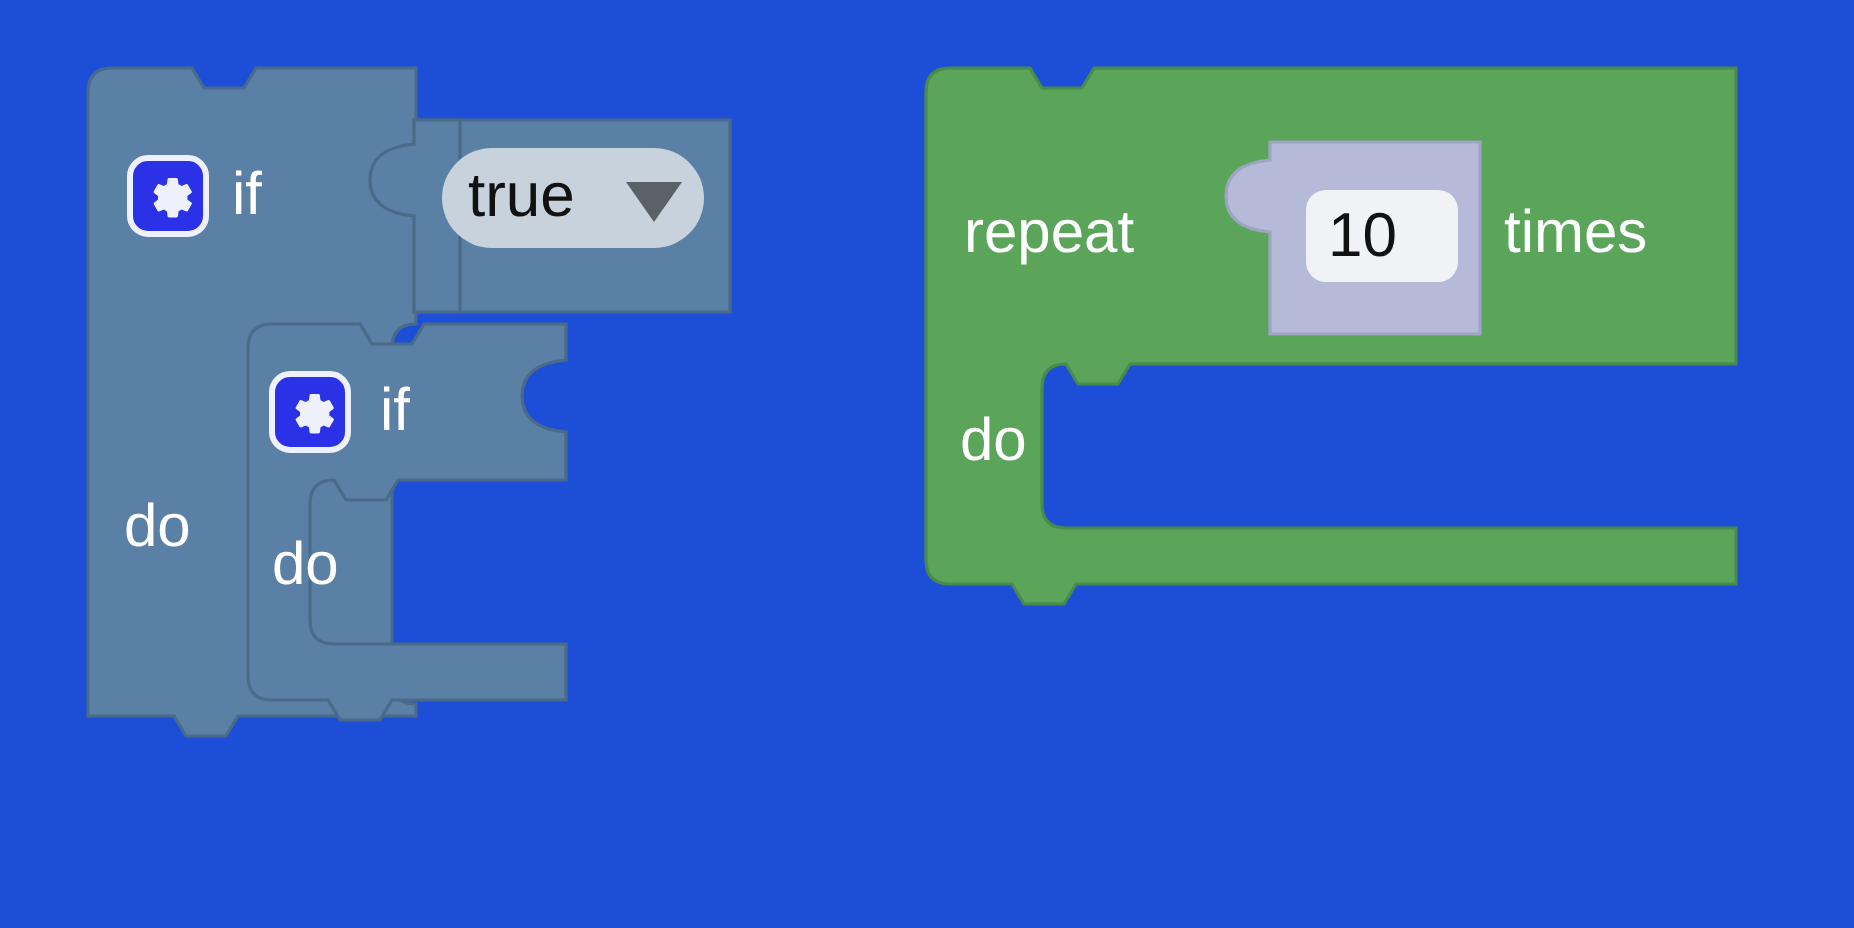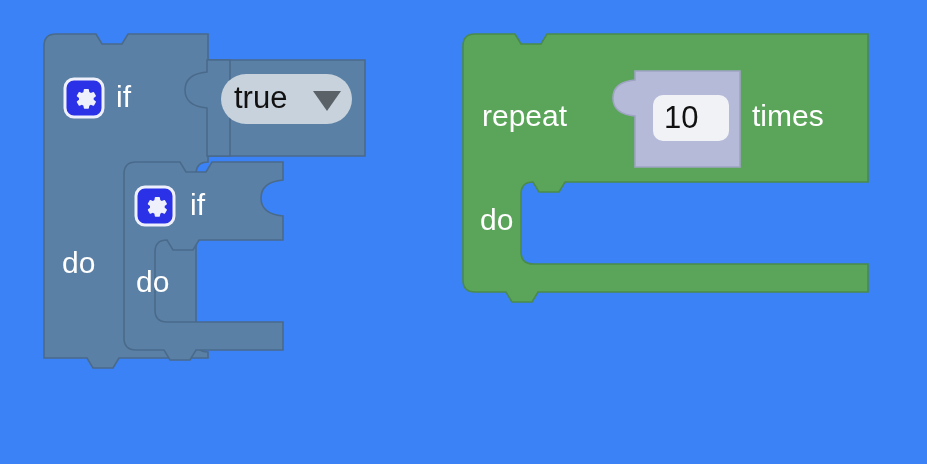--- a/index.html
+++ b/index.html
@@ -10,21 +10,21 @@
   body {
     width: 927px;
     height: 464px;
     overflow: hidden;
     font-family: "Liberation Sans", sans-serif;
   }
   #workspace {
     position: relative;
     width: 927px;
     height: 464px;
-    background: #3b82f6;
+    background: #1d4ed8;
   }
   svg.blocks-canvas {
     position: absolute;
     left: 0;
     top: 0;
     width: 927px;
     height: 464px;
   }
   .block-label {
     font-family: "Liberation Sans", sans-serif;

